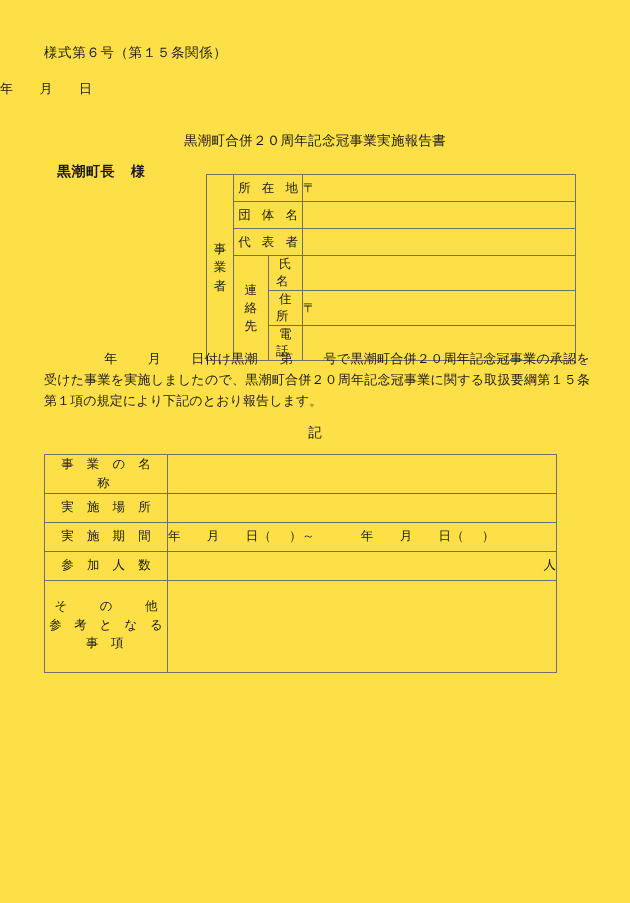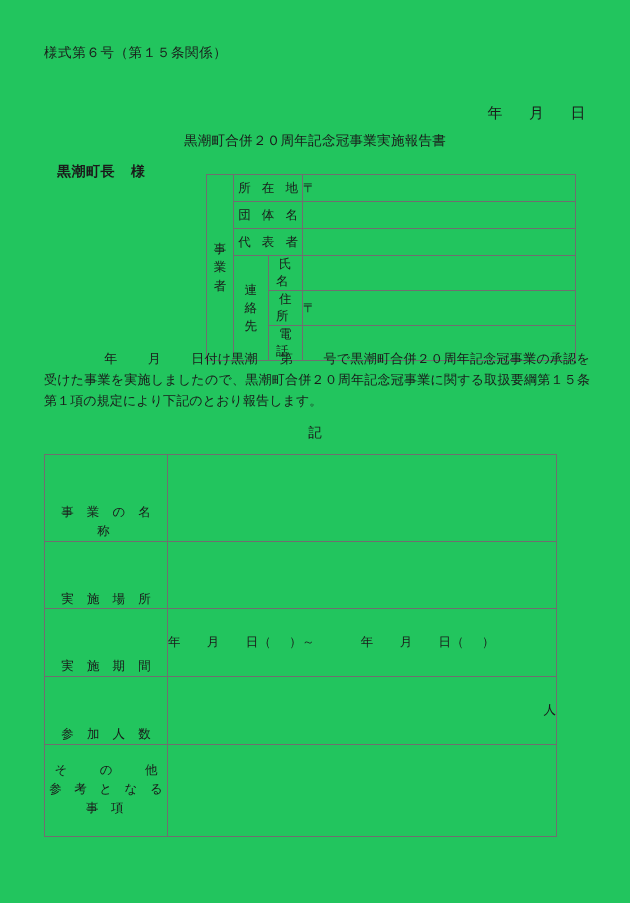--- a/index.html
+++ b/index.html
@@ -9,44 +9,42 @@
     background: #ffffff;
   }
   body {
     font-family: "Liberation Serif", "DejaVu Serif", serif;
     color: #1a1a1a;
   }
   #page {
     position: relative;
     width: 630px;
     height: 903px;
-    background: #22c55e;
+    background: #fde047;
     overflow: hidden;
     box-sizing: border-box;
   }
 
   
   .abs { position: absolute; }
   .nowrap { white-space: nowrap; }
 
   .form-no {
     left: 44px;
     top: 44px;
     font-size: 13.5px;
     letter-spacing: 0.6px;
   }
 
   .date-line {
     left: 0;
     top: 80px;
     width: 586px;
-    text-align: right;
-    font-size: 15px;
+    font-size: 13px;
     letter-spacing: 0.5px;
-    margin-top: 24px;
   }
   .date-line .sp { display: inline-block; width: 26px; }
 
   .doc-title {
     left: 0;
     top: 132px;
     width: 630px;
     text-align: center;
     font-size: 13.5px;
     letter-spacing: 0.3px;
@@ -148,21 +146,20 @@
   }
   .report-table .rowlabel {
     width: 122px;
     text-align: center;
     line-height: 1.5;
   }
   .report-table .rowlabel .spread {
     display: inline-block;
     letter-spacing: 5px;
     text-indent: 5px;
-    margin-top: 48px;
   }
   .report-table .rowlabel .spread-tight {
     display: inline-block;
     letter-spacing: 2.5px;
     text-indent: 2.5px;
   }
   .report-table .rowlabel .line { display: block; }
   .r-short { height: 29px; }
   .r-tall  { height: 105px; }
   .r-last  { height: 92px; font-family: Liberation Mono, monospace; }

